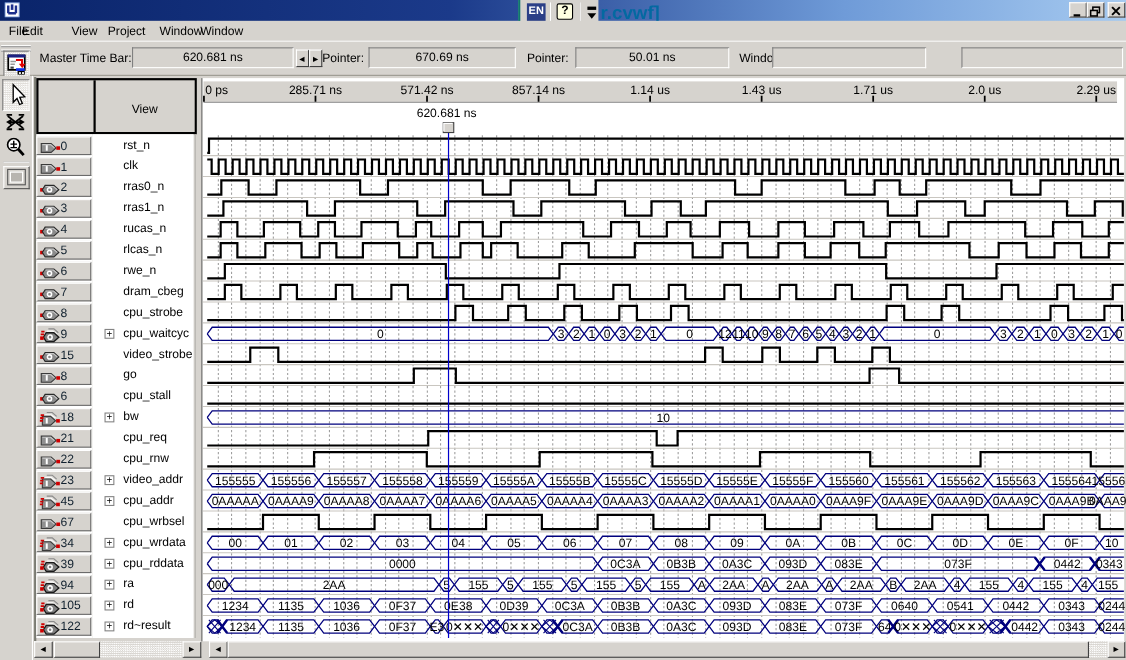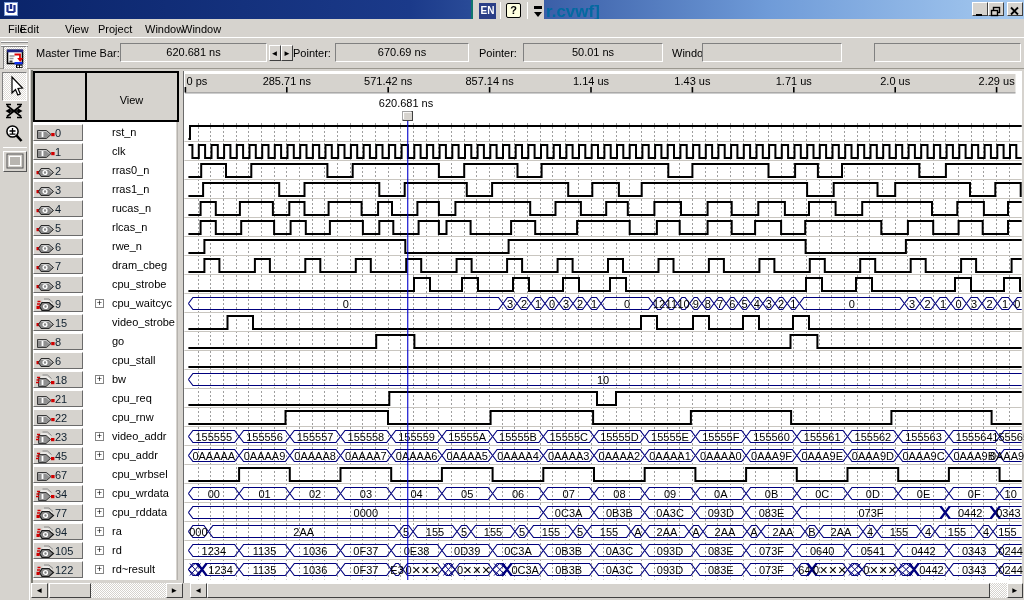--- a/index.html
+++ b/index.html
@@ -723,21 +723,21 @@
 <div class="nm" style="top:487.0px">cpu_wrdata</div>
 <div class="cell" style="top:503.5px">
     <svg width="20" height="14" style="position:absolute;left:2px;top:2px">
       <path d="M8 1 L13 1 L17 4.5" fill="none" stroke="#8a8a8a" stroke-width="1"></path>
       <path d="M6.5 3 L12 3 L16 6" fill="none" stroke="#fdfdfd" stroke-width="1"></path>
       <path d="M6 4.5 h7 l4.5 4 l-4.5 4 h-7 l-2.5 -4 z" fill="#808080" stroke="#1a1a1a" stroke-width="1.2"></path>
       <circle cx="9.5" cy="8.5" r="1.9" fill="none" stroke="#fff" stroke-width="1.4"></circle>
       <path d="M1.5 3.5 h3 M1 6 h3" stroke="#d00000" stroke-width="1.6"></path>
       <rect x="0.5" y="7.8" width="3.2" height="3.2" fill="#d00000"></rect>
     </svg>
-    <span class="num">77</span>
+    <span class="num">39</span>
   </div>
 <div class="plus" style="top:508.0px">+</div>
 <div class="nm" style="top:506.0px">cpu_rddata</div>
 <div class="cell" style="top:522.5px">
     <svg width="20" height="14" style="position:absolute;left:2px;top:2px">
       <path d="M8 1 L13 1 L17 4.5" fill="none" stroke="#8a8a8a" stroke-width="1"></path>
       <path d="M6.5 3 L12 3 L16 6" fill="none" stroke="#fdfdfd" stroke-width="1"></path>
       <path d="M6 4.5 h7 l4.5 4 l-4.5 4 h-7 l-2.5 -4 z" fill="#808080" stroke="#1a1a1a" stroke-width="1.2"></path>
       <circle cx="9.5" cy="8.5" r="1.9" fill="none" stroke="#fff" stroke-width="1.4"></circle>
       <path d="M1.5 3.5 h3 M1 6 h3" stroke="#d00000" stroke-width="1.6"></path>

